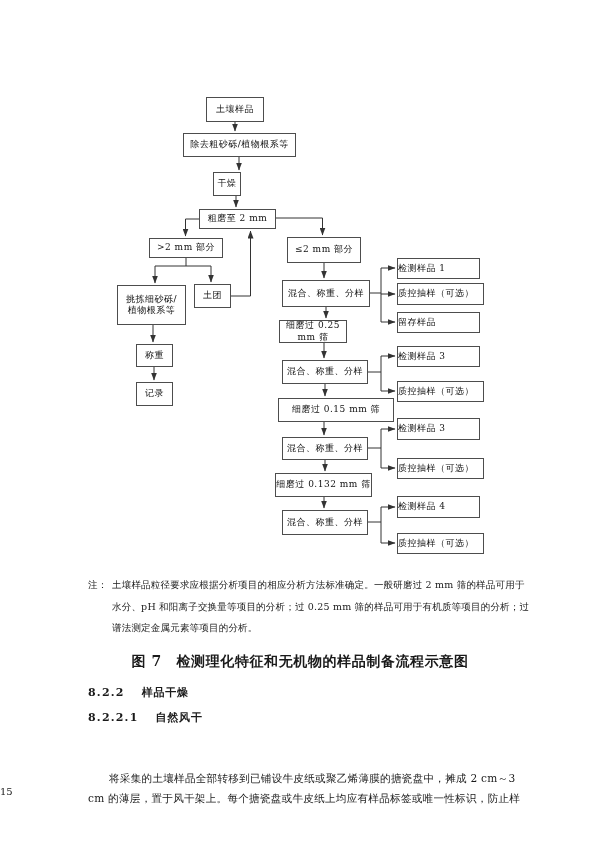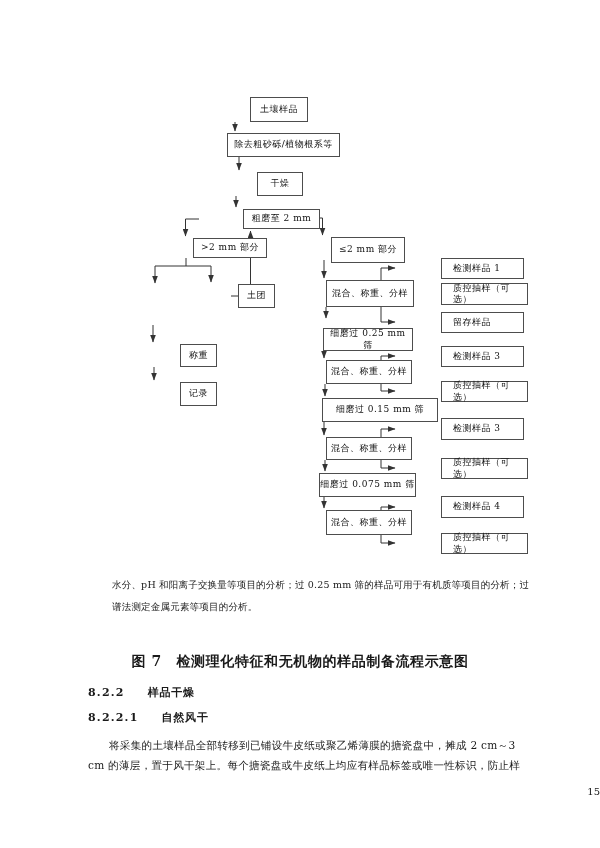--- a/index.html
+++ b/index.html
@@ -2,37 +2,37 @@
 <html><head>
 <meta charset="utf-8">
 <style>
   html,body{margin:0;padding:0;background:#fff;}
   .page{position:relative;width:600px;height:848px;background:#fff;overflow:hidden;
         font-family:"DejaVu Serif","Liberation Serif",serif;color:#1a1a1a;}
   .fc-layer{position:absolute;left:0;top:0;width:600px;height:848px;}
   svg.connectors{position:absolute;left:0;top:0;pointer-events:none;}
   .fc-box{position:absolute;box-sizing:border-box;border:1px solid #4d4d4d;background:#fff;
           display:flex;align-items:center;justify-content:center;text-align:center;
-          font-size:9px;line-height:11.5px;letter-spacing:0.5px;color:#111;white-space:pre-line;margin-left:44px;}
-  .fc-box.la{justify-content:flex-start;text-align:left;padding-left:11px;}
+          font-size:9px;line-height:11.5px;letter-spacing:0.5px;color:#111;white-space:pre-line;}
+  .fc-box.la{justify-content:flex-start;text-align:left;}
   .note{position:absolute;left:88px;top:574px;width:432px;font-size:9.5px;line-height:21.5px;
         color:#1a1a1a;letter-spacing:0.2px;}
   .note .nrow{white-space:nowrap;}
   .note .nlabel{display:inline-block;width:24px;}
   .note .cont{padding-left:24px;}
   .caption{position:absolute;left:88px;top:653px;width:424px;text-align:center;
            font-weight:bold;font-size:14px;letter-spacing:0.6px;}
   .heading{position:absolute;left:88px;font-weight:bold;font-size:11px;white-space:nowrap;}
   .heading .num{letter-spacing:1.2px;}
-  .heading .ttl{margin-left:23px;letter-spacing:0.8px;}
+  .heading .ttl{margin-left:17px;letter-spacing:0.8px;}
   .bodytext{position:absolute;left:88px;top:735px;width:426px;font-size:10.6px;
             line-height:20px;letter-spacing:0.25px;}
   .bodytext .brow{white-space:nowrap;}
-  .bodytext .indent{padding-left:21px;}
-  .pagenum{position:absolute;left:0;top:786px;width:600px;text-align:right;font-size:10px;}
+  .bodytext .indent{padding-left:21px;margin-top:33px;}
+  .pagenum{position:absolute;left:0;top:786px;width:600px;text-align:left;font-size:10px;}
 </style>
 </head>
 <body>
 
 <div class="page">
 
   <div class="fc-layer">
     <svg class="connectors" width="600" height="848">
       <defs>
         <marker id="ah" viewBox="0 0 8 6" markerWidth="8" markerHeight="6" refX="7.5" refY="3" orient="auto" markerUnits="userSpaceOnUse">
@@ -69,48 +69,51 @@
         <path d="M381,429 H395" marker-end="url(#ah)"></path>
         <path d="M381,468 H395" marker-end="url(#ah)"></path>
         <path d="M368,522 H381 M381,507 V543"></path>
         <path d="M381,507 H395" marker-end="url(#ah)"></path>
         <path d="M381,543 H395" marker-end="url(#ah)"></path>
       </g>
     </svg>
 
     <div class="fc-box" style="left:206px;top:97px;width:58px;height:25px">土壤样品</div>
     <div class="fc-box" style="left:183px;top:133px;width:113px;height:24px">除去粗砂砾/植物根系等</div>
-    <div class="fc-box" style="left:213px;top:172px;width:46px;height:24px">干燥</div>
+    <div class="fc-box" style="left:213px;top:172px;width:28px;height:24px">干燥</div>
     <div class="fc-box" style="left:199px;top:209px;width:77px;height:20px">粗磨至 2 mm</div>
     <div class="fc-box" style="left:149px;top:238px;width:74px;height:20px">&gt;2 mm 部分</div>
     <div class="fc-box" style="left:287px;top:237px;width:74px;height:26px">≤2 mm 部分</div>
+    <div class="fc-box" style="left:117px;top:285px;width:69px;height:40px">挑拣细砂砾/
+植物根系等</div>
     <div class="fc-box" style="left:194px;top:284px;width:37px;height:24px">土团</div>
     <div class="fc-box" style="left:136px;top:344px;width:37px;height:23px">称重</div>
     <div class="fc-box" style="left:136px;top:382px;width:37px;height:24px">记录</div>
 
     <div class="fc-box" style="left:282px;top:280px;width:88px;height:27px">混合、称重、分样</div>
-    <div class="fc-box" style="left:279px;top:328px;width:90px;height:23px">细磨过 0.25 mm 筛</div>
+    <div class="fc-box" style="left:279px;top:320px;width:68px;height:23px">细磨过 0.25 mm 筛</div>
     <div class="fc-box" style="left:282px;top:360px;width:86px;height:24px">混合、称重、分样</div>
     <div class="fc-box" style="left:278px;top:398px;width:116px;height:24px">细磨过 0.15 mm 筛</div>
     <div class="fc-box" style="left:282px;top:437px;width:86px;height:23px">混合、称重、分样</div>
-    <div class="fc-box" style="left:275px;top:473px;width:97px;height:24px">细磨过 0.075 mm 筛</div>
+    <div class="fc-box" style="left:275px;top:473px;width:97px;height:24px">细磨过 0.132 mm 筛</div>
     <div class="fc-box" style="left:282px;top:510px;width:86px;height:25px">混合、称重、分样</div>
 
     <div class="fc-box la" style="left:397px;top:258px;width:83px;height:21px">检测样品 1</div>
     <div class="fc-box la" style="left:397px;top:283px;width:87px;height:22px">质控抽样（可选）</div>
     <div class="fc-box la" style="left:397px;top:312px;width:83px;height:21px">留存样品</div>
     <div class="fc-box la" style="left:397px;top:346px;width:83px;height:21px">检测样品 3</div>
     <div class="fc-box la" style="left:397px;top:381px;width:87px;height:21px">质控抽样（可选）</div>
     <div class="fc-box la" style="left:397px;top:418px;width:83px;height:22px">检测样品 3</div>
     <div class="fc-box la" style="left:397px;top:458px;width:87px;height:21px">质控抽样（可选）</div>
     <div class="fc-box la" style="left:397px;top:496px;width:83px;height:22px">检测样品 4</div>
     <div class="fc-box la" style="left:397px;top:533px;width:87px;height:21px">质控抽样（可选）</div>
   </div>
 
   <div class="note">
+    <div class="nrow"><span class="nlabel">注：</span><span>土壤样品粒径要求应根据分析项目的相应分析方法标准确定。一般研磨过 2 mm 筛的样品可用于</span></div>
     <div class="nrow cont">水分、pH 和阳离子交换量等项目的分析；过 0.25 mm 筛的样品可用于有机质等项目的分析；过</div>
     <div class="nrow cont">谱法测定金属元素等项目的分析。</div>
   </div>
 
   <div class="caption">图 7　检测理化特征和无机物的样品制备流程示意图</div>
 
   <div class="heading" style="top:685px">
     <span class="num">8.2.2</span><span class="ttl">样品干燥</span>
   </div>
   <div class="heading" style="top:710px">

